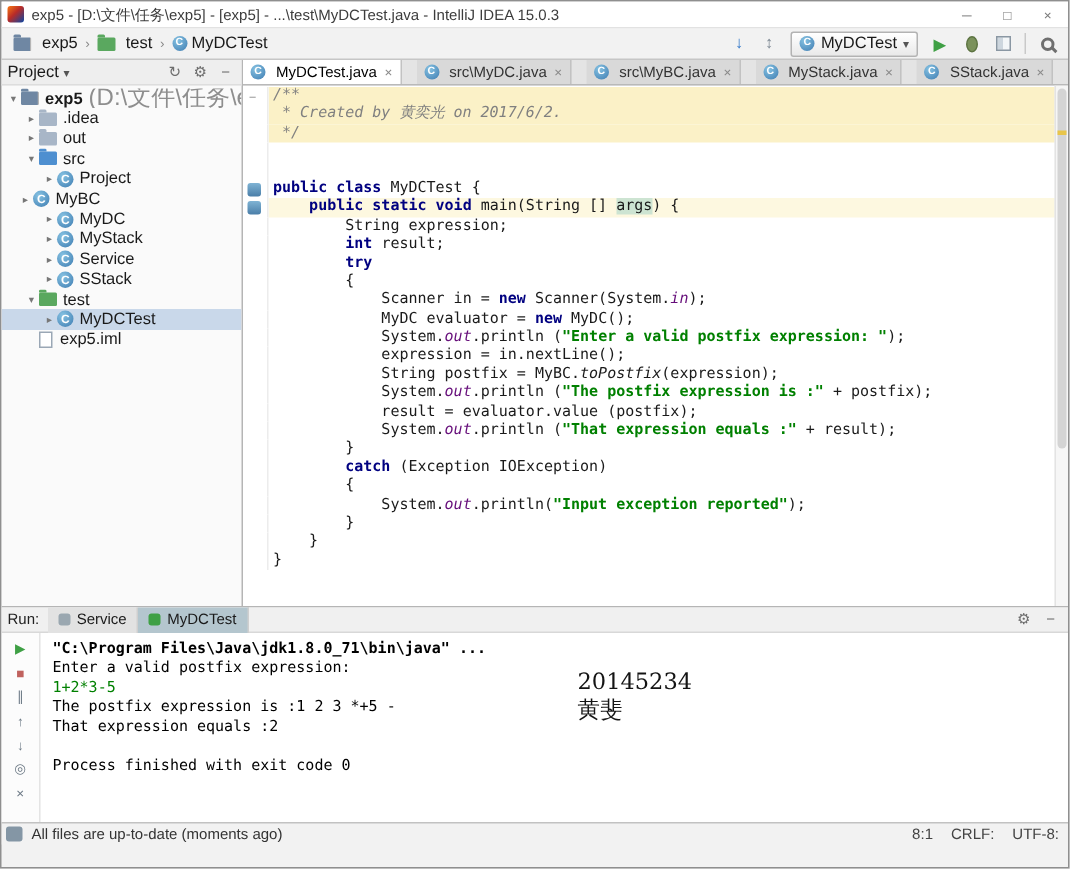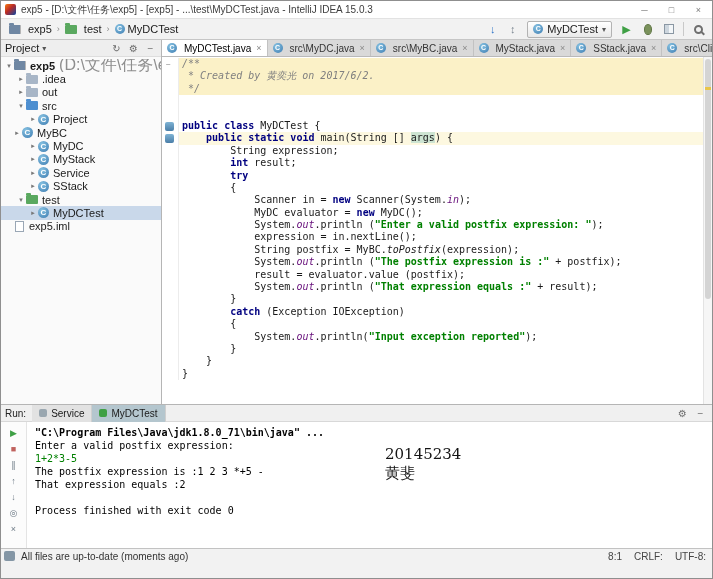--- a/index.html
+++ b/index.html
@@ -52,21 +52,21 @@
   .ic-folder.src { background:#4e8fd0; }
   .ic-folder.test { background:#5aa85f; }
   .ic-folder.project { background:#6f87a3; }
   .ic-class { width:11px; height:11px; flex:0 0 11px; border-radius:50%; background:radial-gradient(circle at 35% 30%,#86c2e2,#3e7cb1); color:#fff; font-size:8px; font-weight:bold; text-align:center; line-height:11px; margin-right:4px; }
   .ic-class::after { content:"C"; }
   .ic-file { width:9px; height:11px; flex:0 0 9px; background:#fff; border:1px solid #9aa7b5; margin-right:5px; }
   .ic-lib { width:11px; height:10px; flex:0 0 11px; border:1px solid #9aa7b5; background:linear-gradient(#cfd6de 0 3px,#8fa0b2 3px 5px,#cfd6de 5px 8px,#8fa0b2 8px 10px); margin-right:4px; }
 
   
   .editor-col { flex:1; display:flex; flex-direction:column; background:#fff; min-width:0; }
-  .tabs { height:17px; background:#e4e4e4; border-bottom:1px solid #b9b9b9; display:flex; font-size:10px; }
+  .tabs { height:17px; background:#e4e4e4; border-bottom:1px solid #b9b9b9; display:flex; font-size:10px;gap:10px; }
   .tab { display:flex; align-items:center; gap:3px; padding:0 5px; border-right:1px solid #c2c2c2; background:#d9d9d9; color:#333; }
   .tab.active { background:#ffffff; color:#000; }
   .tab-ic { width:10px; height:10px; flex:0 0 10px; font-size:7px; line-height:10px; }
   .tab-close { color:#8a8a8a; font-size:9px; margin-left:2px; }
   .editor { flex:1; position:relative; font-family:"DejaVu Sans Mono","Liberation Mono",monospace; font-size:10px; line-height:12.4px; overflow:hidden; padding-top:1px; }
   .code-line { height:12.4px; display:flex; white-space:pre; }
   .gutter { width:17px; flex:0 0 17px; background:#ffffff; border-right:1px solid #ececec; position:relative; }
   .gut-mark { position:absolute; left:3px; top:2px; width:9px; height:9px; border-radius:2px; background:linear-gradient(#7fb3d4,#4a7ea8); }
   .gut-fold { position:absolute; left:4px; top:1px; font-size:8px; color:#9a9a9a; }
   .code-body { flex:1; padding-left:3px; }
@@ -233,21 +233,21 @@
           <div class="tree-row" style="padding-left: 15px;">
             <span class="tree-arrow">▾</span>
             <span class="ic-folder test"></span>
             <span class="tree-label">test</span>
           </div>
           <div class="tree-row selected" style="padding-left: 27px;">
             <span class="tree-arrow">▸</span>
             <span class="ic-class"></span>
             <span class="tree-label">MyDCTest</span>
           </div>
-          <div class="tree-row" style="padding-left: 4px;">
+          <div class="tree-row" style="padding-left: 15px;">
             <span class="tree-arrow"></span>
             <span class="ic-file"></span>
             <span class="tree-label">exp5.iml</span>
           </div>
         </div>
     </div>
 
     <div class="editor-col">
       <div class="tabs" id="tabs">
           <div class="tab active">

